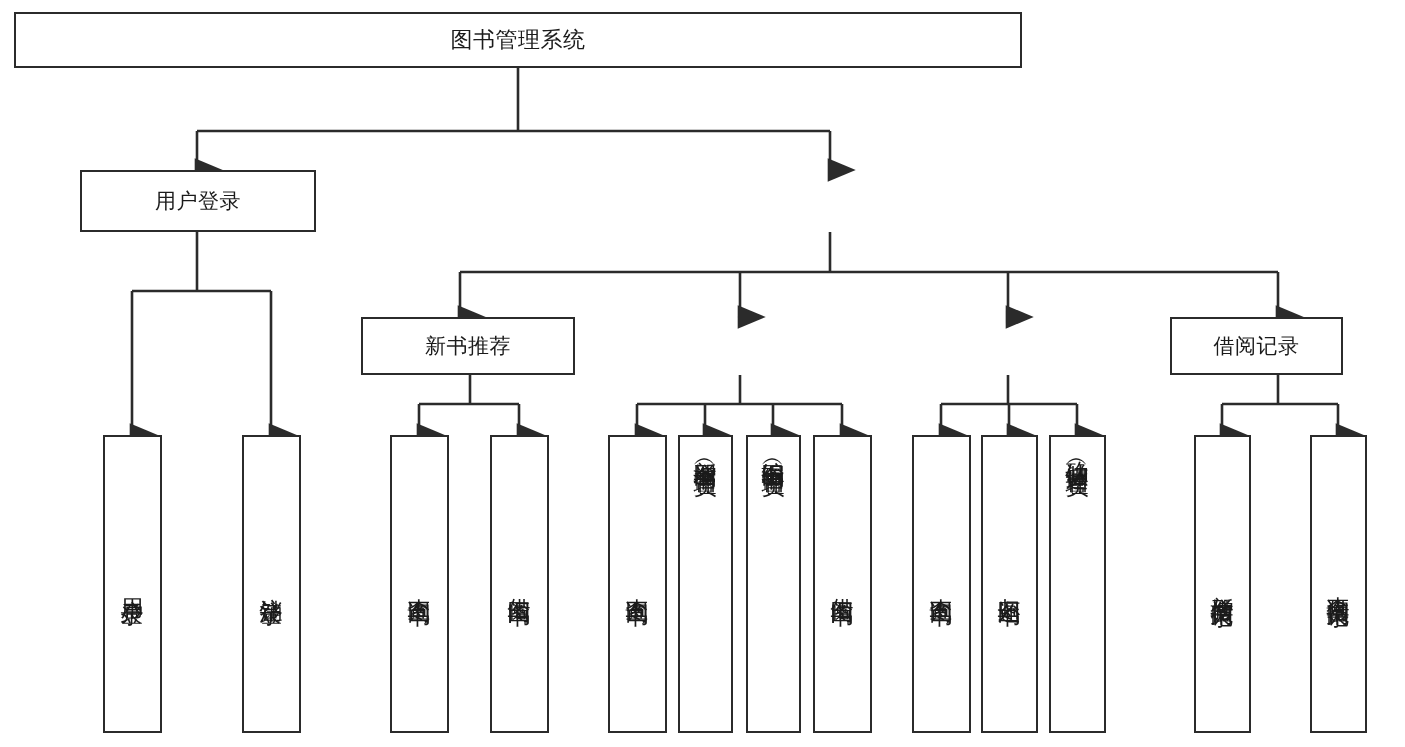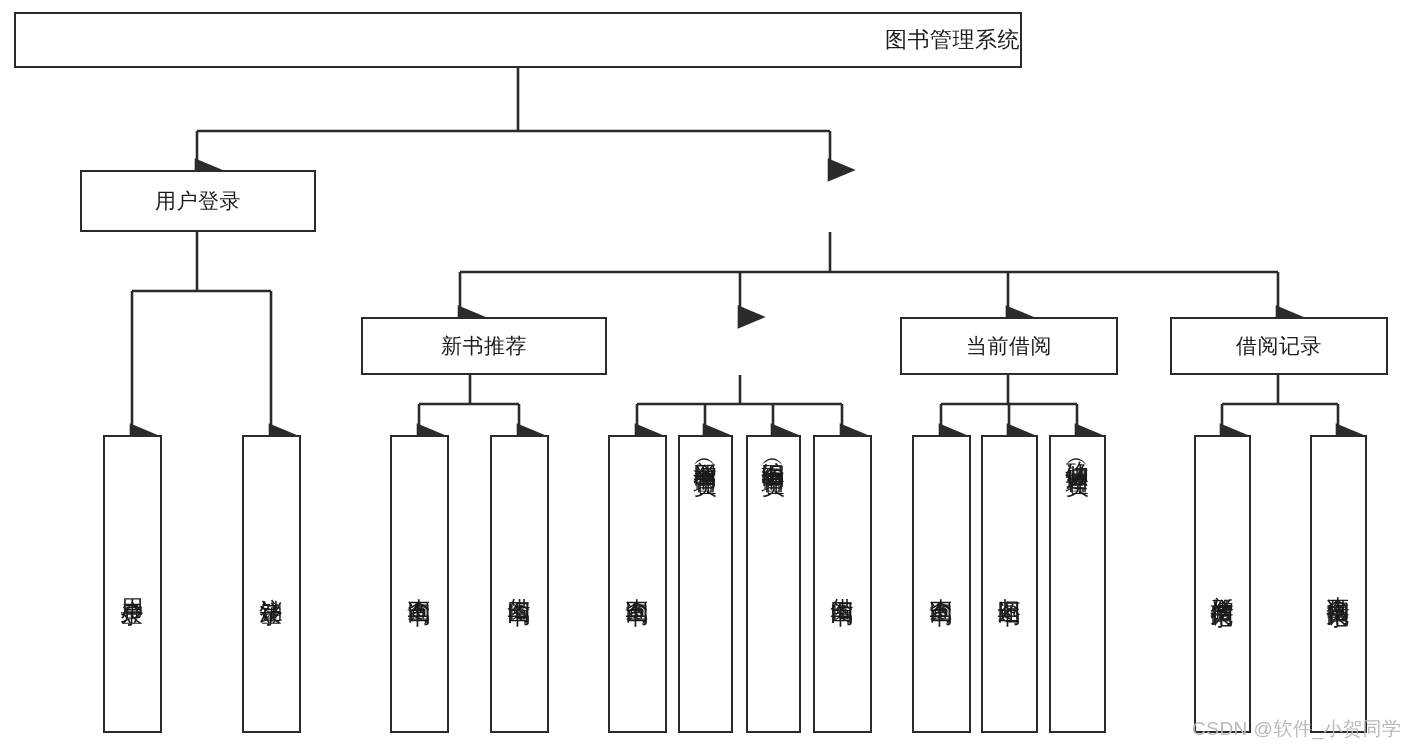--- a/index.html
+++ b/index.html
@@ -133,35 +133,32 @@
       <path d="M 1009 404 L 1009 435" marker-end="url(#arrow)"></path>
       <path d="M 1077 404 L 1077 435" marker-end="url(#arrow)"></path>
 
       <path d="M 1278 375 L 1278 404"></path>
       <path d="M 1222 404 L 1338 404"></path>
       <path d="M 1222 404 L 1222 435" marker-end="url(#arrow)"></path>
       <path d="M 1338 404 L 1338 435" marker-end="url(#arrow)"></path>
     </g>
   </svg>
 
-  <div class="node horiz root" style="left:14px; top:12px; width:1008px; height:56px;justify-content:flex-end;">
+  <div class="node horiz root" style="left:14px; top:12px; width:1008px; height:56px;">
     <span class="node-label">图书管理系统</span>
   </div>
 
   <div class="node horiz" style="left:80px; top:170px; width:236px; height:62px;">
     <span class="node-label">用户登录</span>
   </div>
 
-  <div class="node horiz" style="left:361px; top:317px; width:246px; height:58px;">
+  <div class="node horiz" style="left:361px; top:317px; width:214px; height:58px;">
     <span class="node-label">新书推荐</span>
   </div>
-  <div class="node horiz" style="left:900px; top:317px; width:218px; height:58px;">
-    <span class="node-label">当前借阅</span>
-  </div>
-  <div class="node horiz" style="left:1170px; top:317px; width:218px; height:58px;align-items:center;">
+  <div class="node horiz" style="left:1170px; top:317px; width:173px; height:58px;align-items:center;">
     <span class="node-label">借阅记录</span>
   </div>
 
   <div class="node vert centered" style="left:103px; top:435px; width:59px; height:298px;">
     <span class="node-label">用户登录</span>
   </div>
   <div class="node vert centered" style="left:242px; top:435px; width:59px; height:298px;">
     <span class="node-label">注销登录</span>
   </div>
 
@@ -195,15 +192,14 @@
     <span class="node-label">确认归还（管理员）</span>
   </div>
 
   <div class="node vert centered" style="left:1194px; top:435px; width:57px; height:298px;">
     <span class="node-label">新增借阅记录</span>
   </div>
   <div class="node vert centered" style="left:1310px; top:435px; width:57px; height:298px;">
     <span class="node-label">查询借阅记录</span>
   </div>
 
-  <div class="watermark">CSDN @软件_小贺同学</div>
 
 </div>
 
 </body></html>

